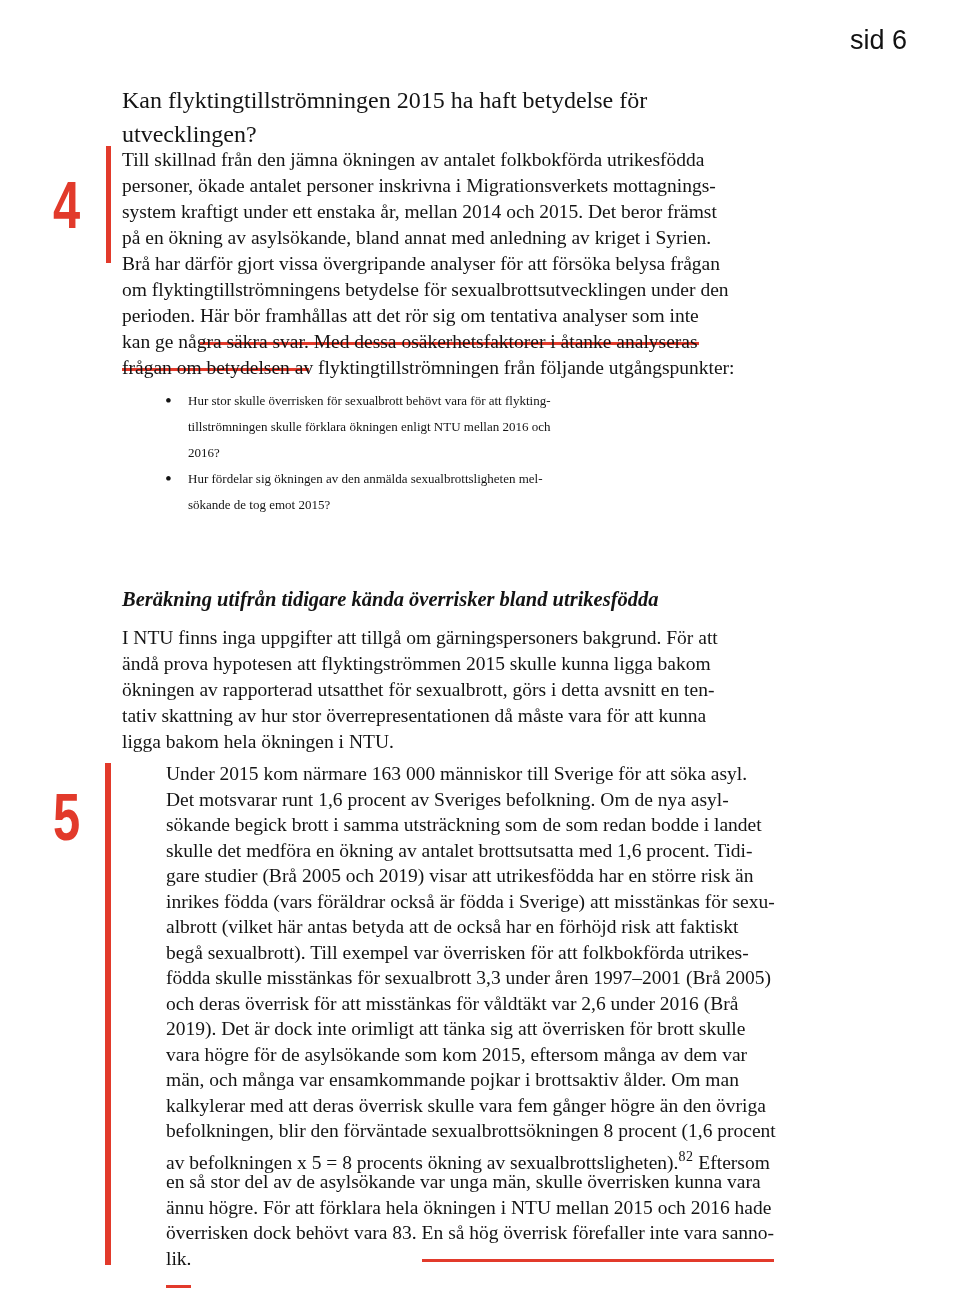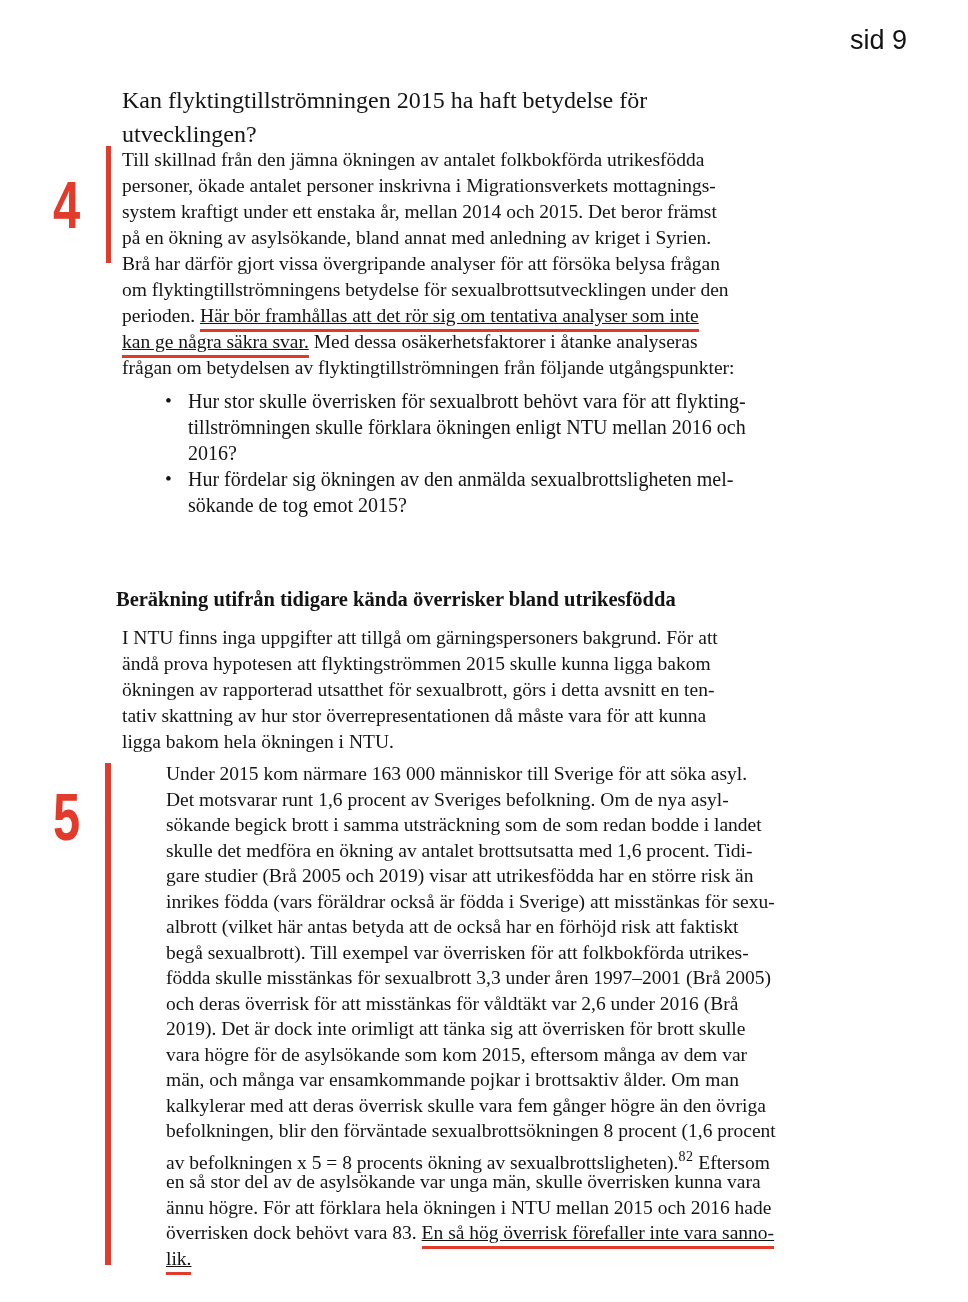--- a/index.html
+++ b/index.html
@@ -41,37 +41,37 @@
   }
   .para4 { top: 147px; }
   .bullet-list { position: absolute; left: 165px; top: 388px; width: 700px; }
   .bullet-item { display: flex; align-items: flex-start; }
   .bullet-dot {
     width: 23px;
     flex: 0 0 23px;
     font-size: 19.5px;
     line-height: 26px;
   }
-  .bullet-item .tline { height: 26px; line-height: 26px; font-size: 20px; white-space: nowrap; }
+  .bullet-item .tline { height: 26px; line-height: 26px; font-size: 13px; white-space: nowrap; }
   .subheading {
     position: absolute;
-    left: 116px;
+    left: 122px;
     top: 586px;
     font-weight: 700;
+    font-style: italic;
     font-size: 20.5px;
     line-height: 26px;
     white-space: nowrap;
   }
   .para-ntu { top: 625px; }
   .para5 { top: 761px; margin-left: 44px; }
   .para5 .tline { height: 25.5px; line-height: 25.5px; }
   .u {
     border-bottom: 3px solid var(--red);
-    padding-bottom: 3px;
-    text-decoration: underline;
+    padding-bottom: 16px;
   }
   .sup {
     font-size: 14px;
     vertical-align: 8px;
     letter-spacing: 0.5px;
   }
   .red-bar {
     position: absolute;
     background: var(--red);
   }
@@ -89,21 +89,21 @@
     transform-origin: left top;
   }
   .marker4 { top: 172px; }
   .marker5 { top: 784px; }
 </style>
 </head>
 <body>
 
 <div class="page">
 
-  <div class="page-label">sid 9</div>
+  <div class="page-label">sid 6</div>
 
   <h1 class="heading">
       <div class="tline"><span>Kan flyktingtillströmningen 2015 ha haft betydelse för</span></div>
       <div class="tline"><span>utvecklingen?</span></div>
     </h1>
 
   <div class="red-bar bar4"></div>
   <div class="margin-marker marker4">4</div>
 
   <div class="doc-text para4">

